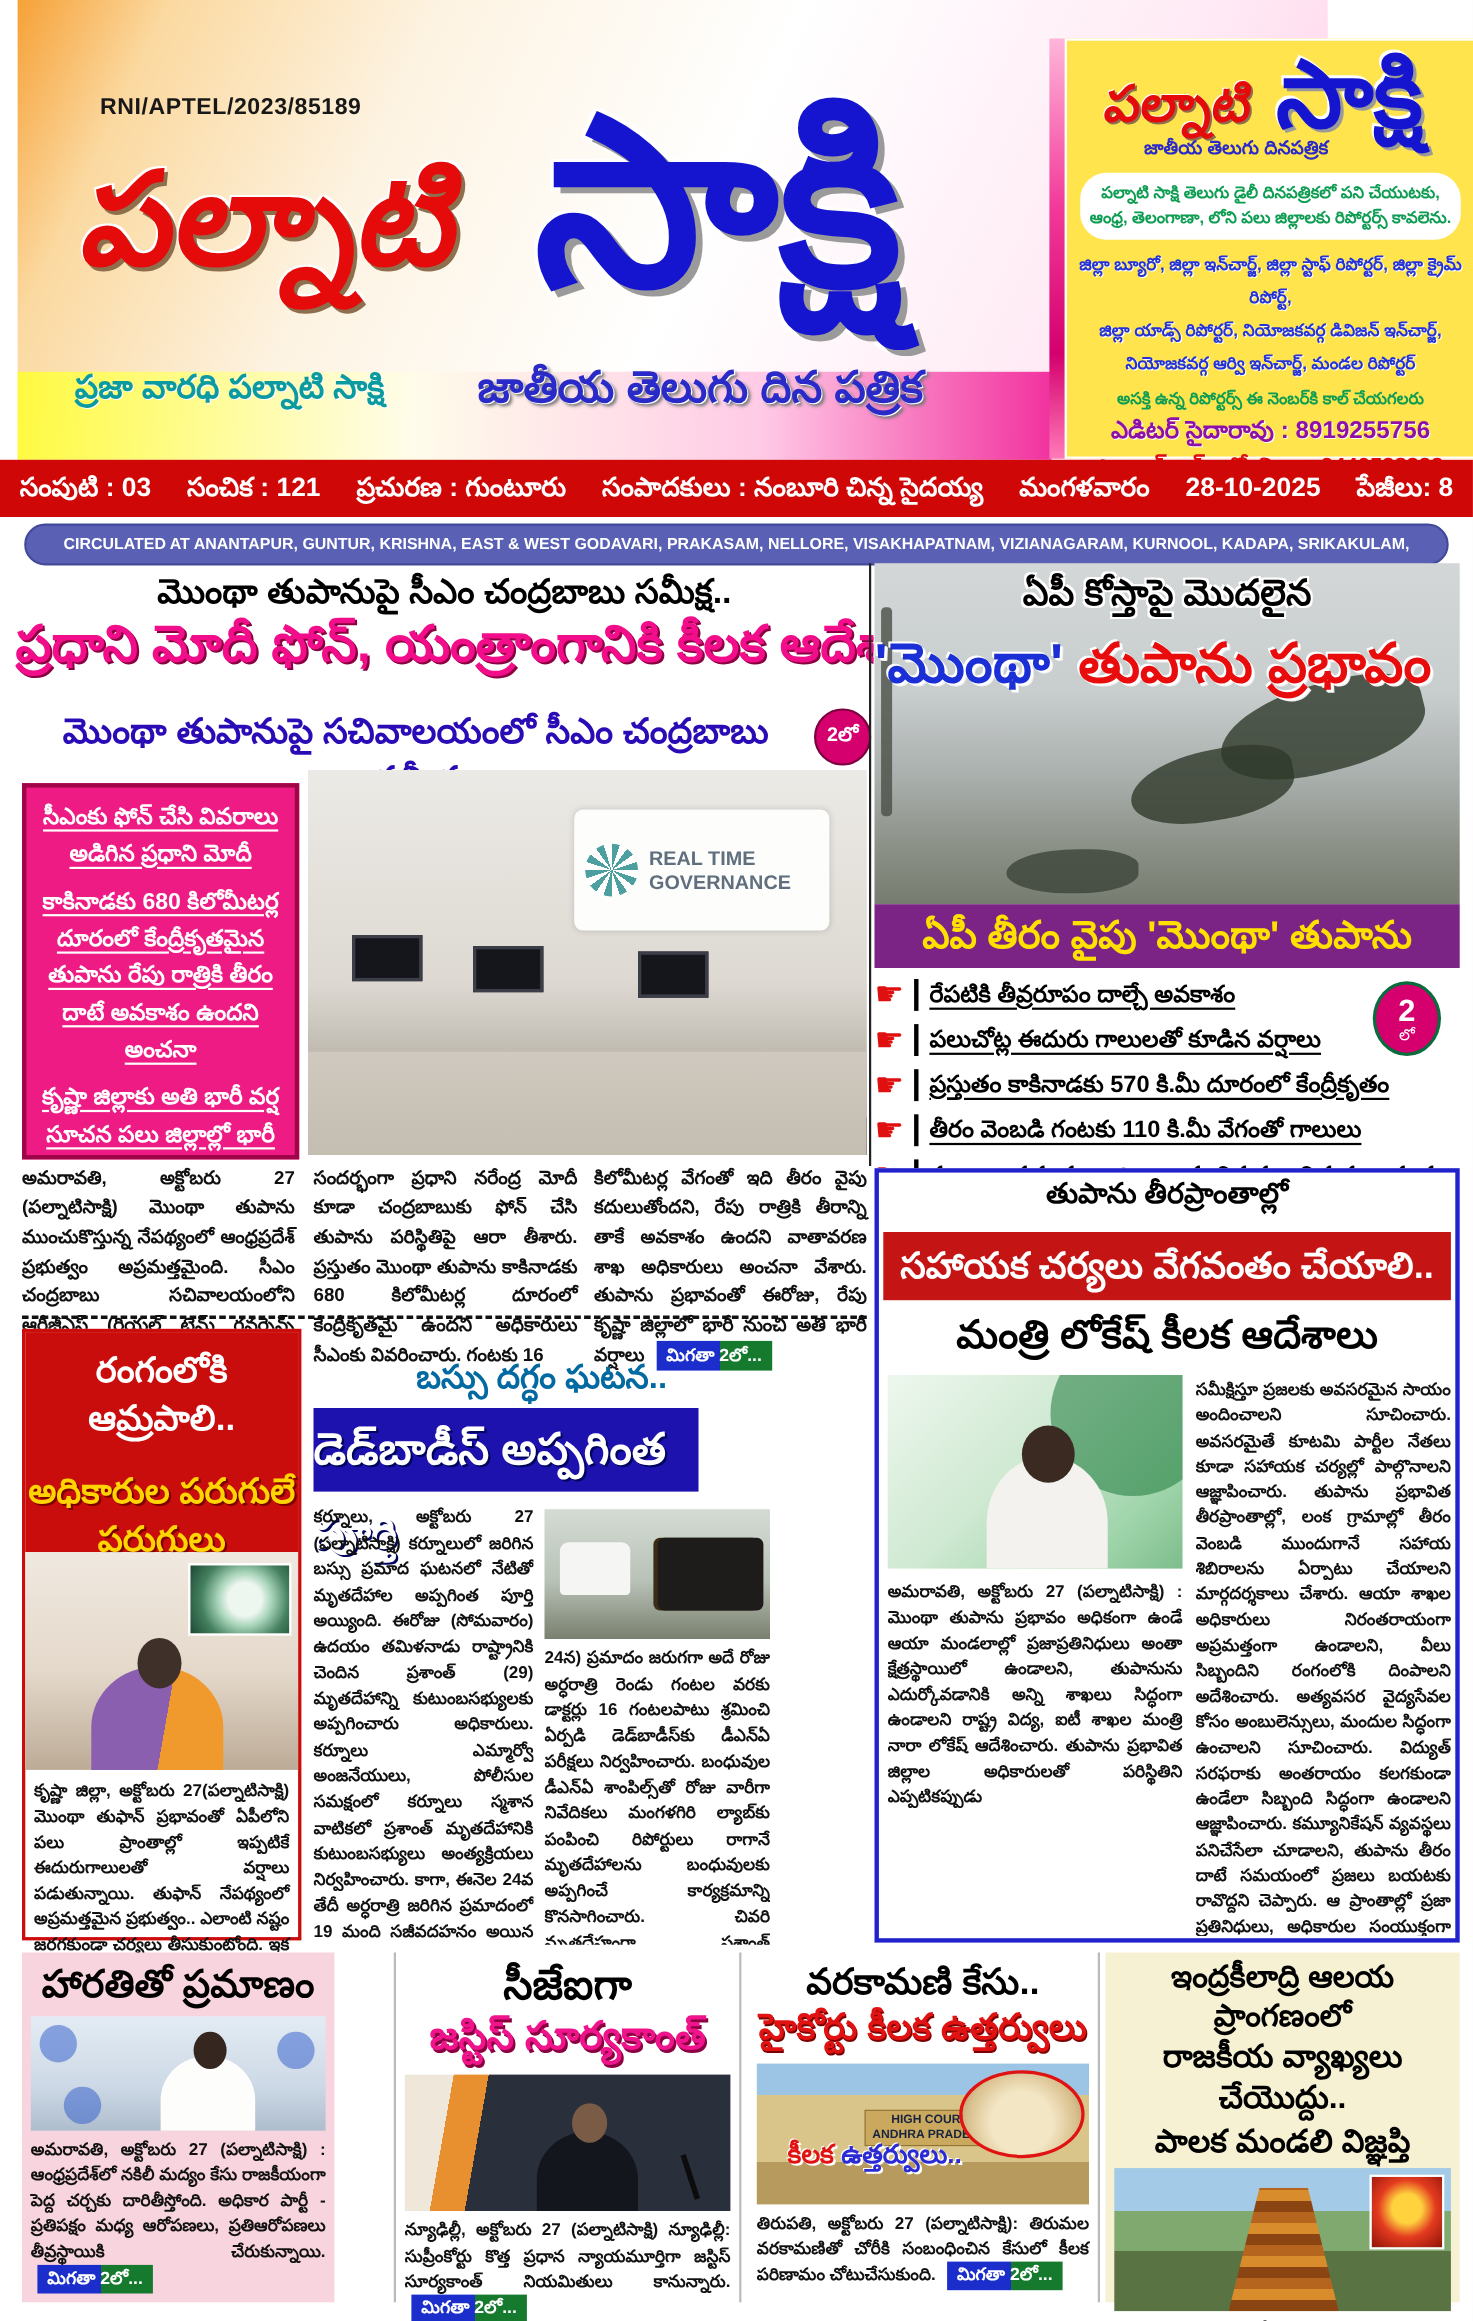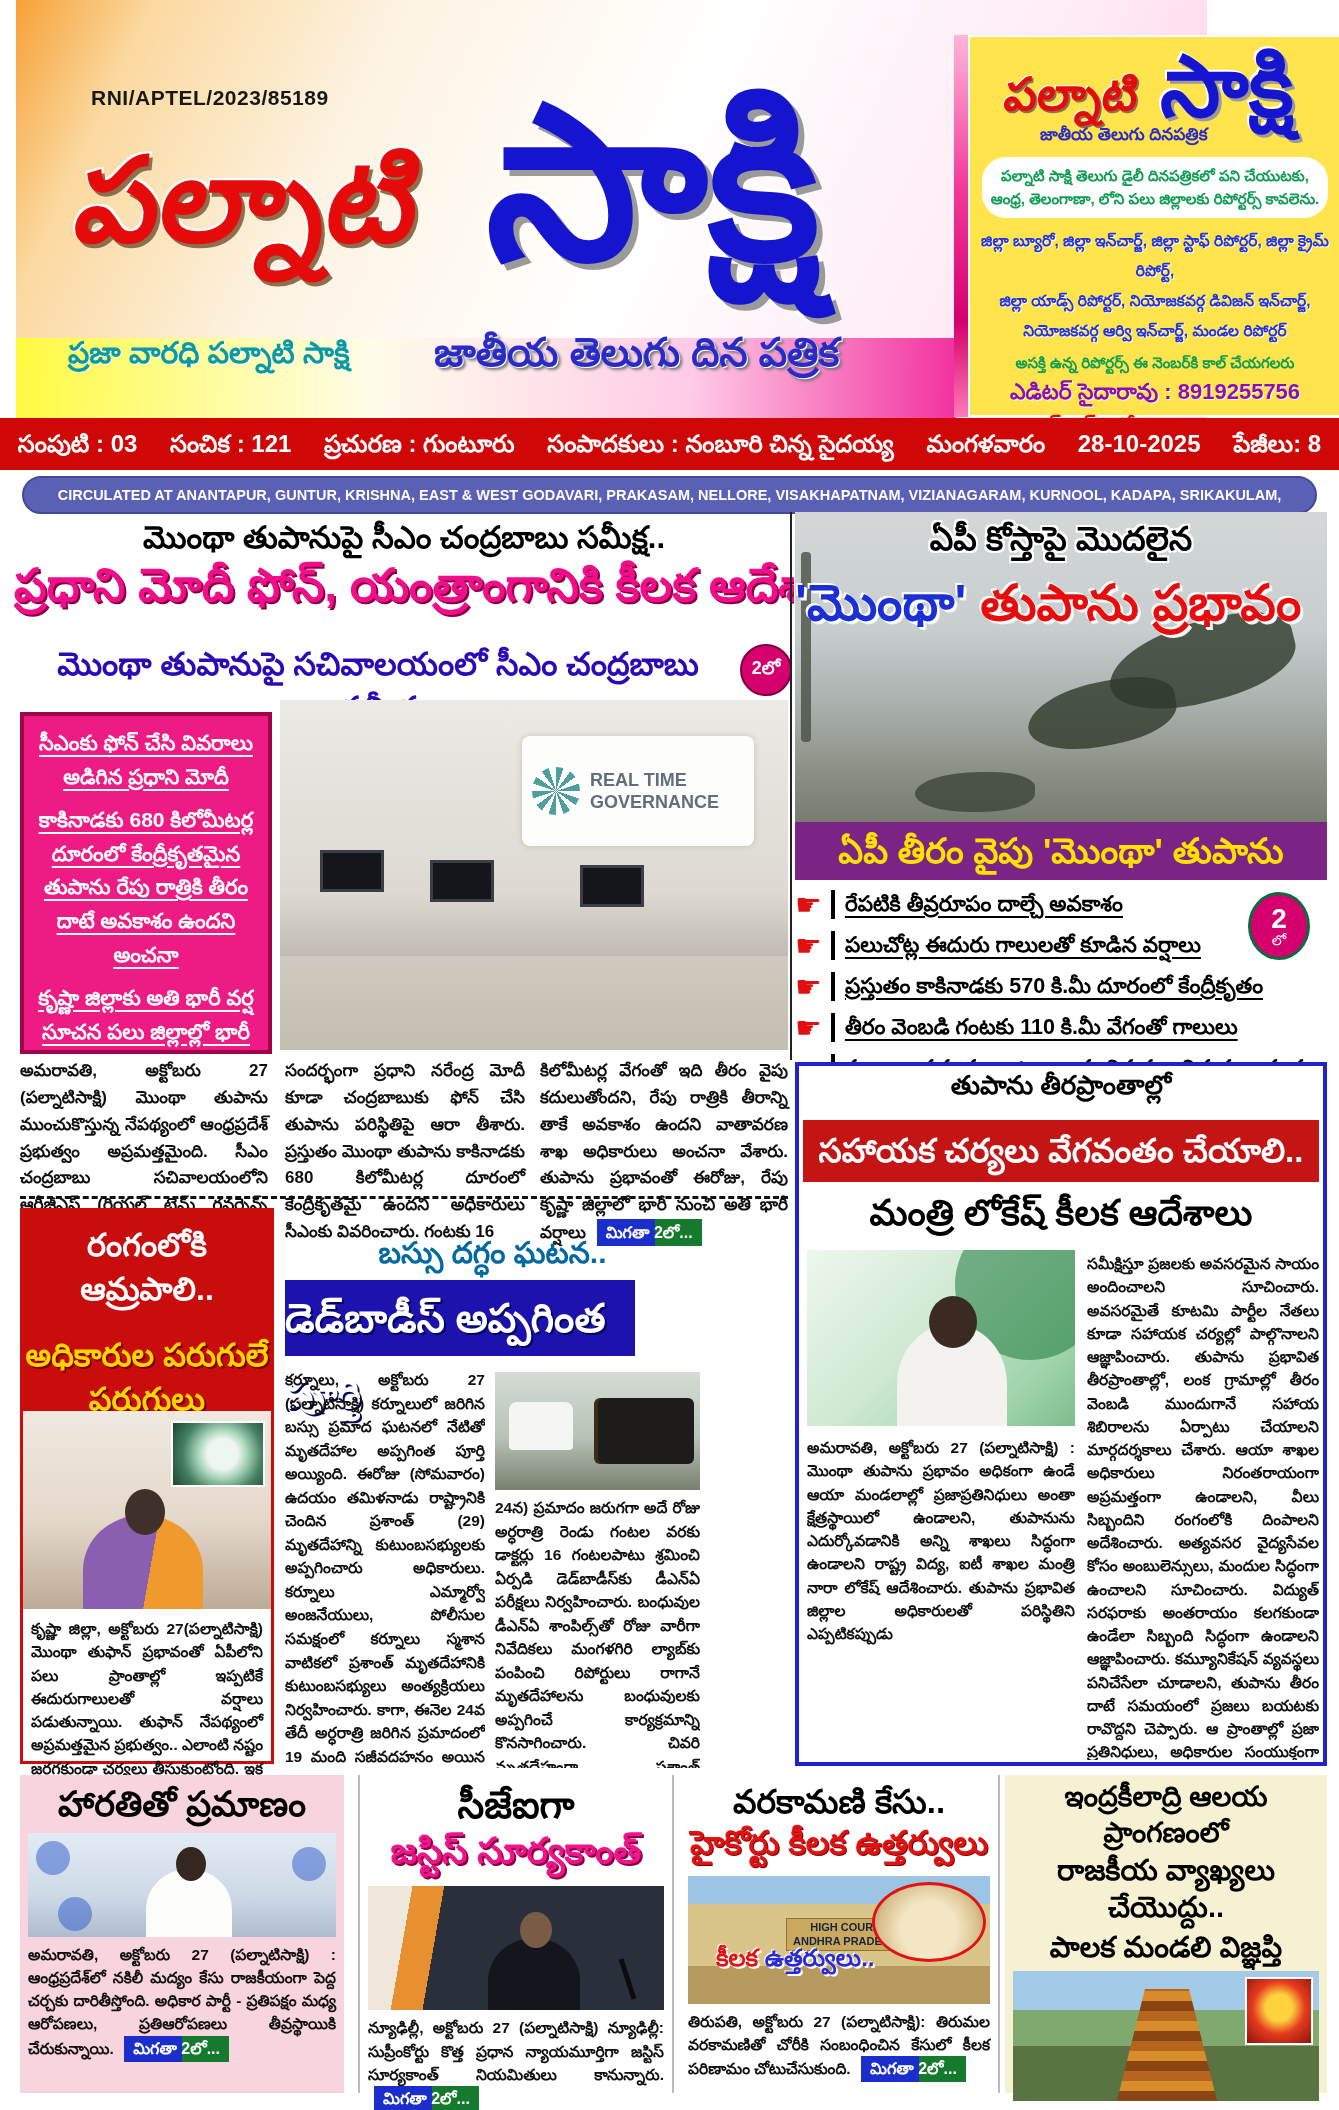--- a/index.html
+++ b/index.html
@@ -135,21 +135,21 @@
     line-height:76px;text-align:left;text-shadow:2px 2px 0 #00055e;}
   .bus-photo{left:495px;top:1372px;width:205px;height:118px;overflow:hidden;
     background:linear-gradient(180deg,#d4dcd4 0%,#b9c2b7 55%,#79806f 100%);}
   .bus-shape{position:absolute;right:6px;top:26px;width:96px;height:66px;background:#1e1c1a;border-radius:6px;
     box-shadow:-4px 0 0 #3a2c16;}
   .van-shape{position:absolute;left:14px;top:30px;width:64px;height:48px;background:#f5f6f4;border-radius:8px 8px 4px 4px;}
   .bus-col1{left:285px;top:1368px;width:200px;height:400px;font-size:15.5px;font-weight:700;line-height:1.52;overflow:hidden;}
   .bus-col2{left:495px;top:1496px;width:205px;height:272px;font-size:15.5px;font-weight:700;line-height:1.52;overflow:hidden;}
 
   
-  .b1{left:20px;top:1775px;width:324px;height:318px;background:#f8d4de;box-sizing:border-box;padding-top:6px;}
+  .b1{left:20px;top:1775px;width:284px;height:318px;background:#f8d4de;box-sizing:border-box;padding-top:6px;}
   .b2{left:358px;top:1775px;width:316px;height:318px;background:#fff;border-left:2px solid #bbb;border-right:2px solid #bbb;
       box-sizing:border-box;padding-top:6px;}
   .b3{left:680px;top:1775px;width:320px;height:318px;background:#fff;border-right:2px solid #bbb;box-sizing:border-box;padding-top:6px;}
   .b4{left:1005px;top:1775px;width:322px;height:318px;background:#f6f1d3;box-sizing:border-box;padding-top:4px;}
   .bt-k{font-size:32px;font-weight:900;color:#000;text-align:center;line-height:1.3;}
   .bt-pink{font-size:36px;font-weight:900;color:#f0148c;text-align:center;text-shadow:2px 2px 0 #8a0040;}
   .bt-red{font-size:33px;font-weight:900;color:#e11212;text-align:center;text-shadow:1px 1px 0 #7c0000;}
   .bt-body{padding:6px 8px 0;font-size:15.5px;font-weight:700;line-height:1.5;}
   .b1-photo{position:relative;height:104px;margin:6px 8px 0;overflow:hidden;
     background:linear-gradient(180deg,#e3ecf4 0%,#cdd9e6 60%,#aebdcd 100%);}

